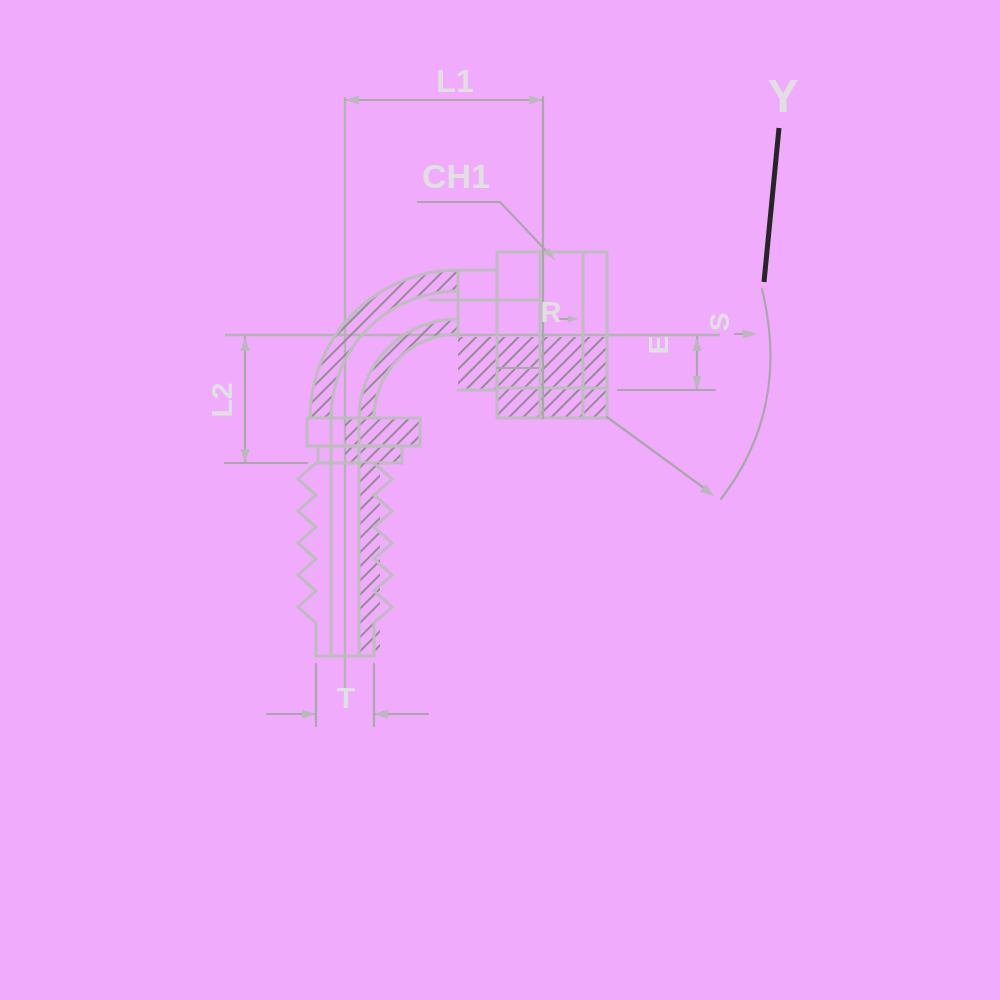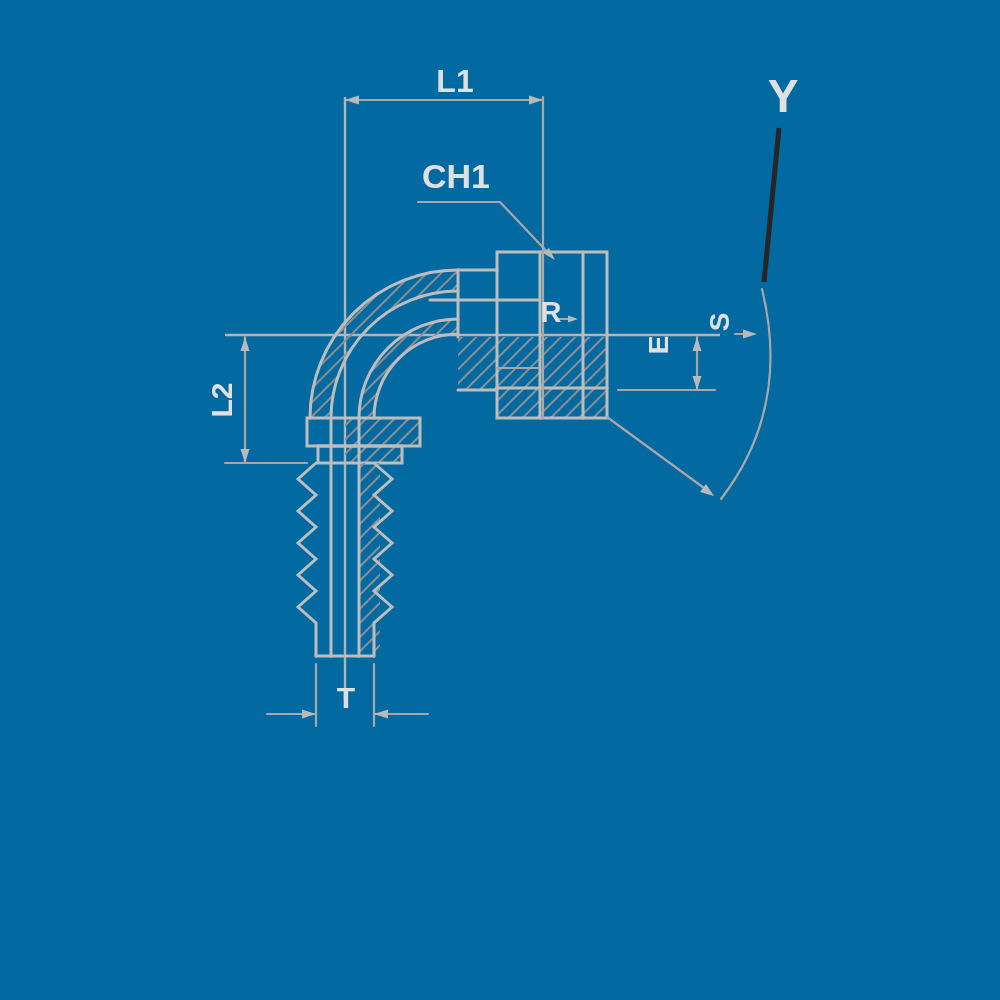--- a/index.html
+++ b/index.html
@@ -1,17 +1,17 @@
 <!DOCTYPE html>
 <html><head>
 <meta charset="utf-8">
 <style>
   html,body{margin:0;padding:0;background:#000;}
   body{width:1000px;height:1000px;overflow:hidden;}
-  .canvas{position:relative;width:1000px;height:1000px;background:#0369a1;}
+  .canvas{position:relative;width:1000px;height:1000px;background:#f0abfc;}
   svg{position:absolute;left:0;top:0;}
   text{font-family:"Liberation Sans","DejaVu Sans",sans-serif;font-weight:700;fill:#e0e0e0;}
   .outline{stroke:#bdbdbd;stroke-width:3;fill:none;stroke-linecap:round;}
   .thin{stroke:#a8a8a8;stroke-width:2.2;fill:none;stroke-linecap:round;}
   .ctr{stroke:#b4b4b4;stroke-width:2.4;fill:none;}
   .arrow{fill:#b9b9b9;stroke:none;}
   .hatched{fill:url(#hatch);stroke:none;}
   .faint{stroke:#262626;stroke-width:5;fill:none;}
 </style>
 </head>

